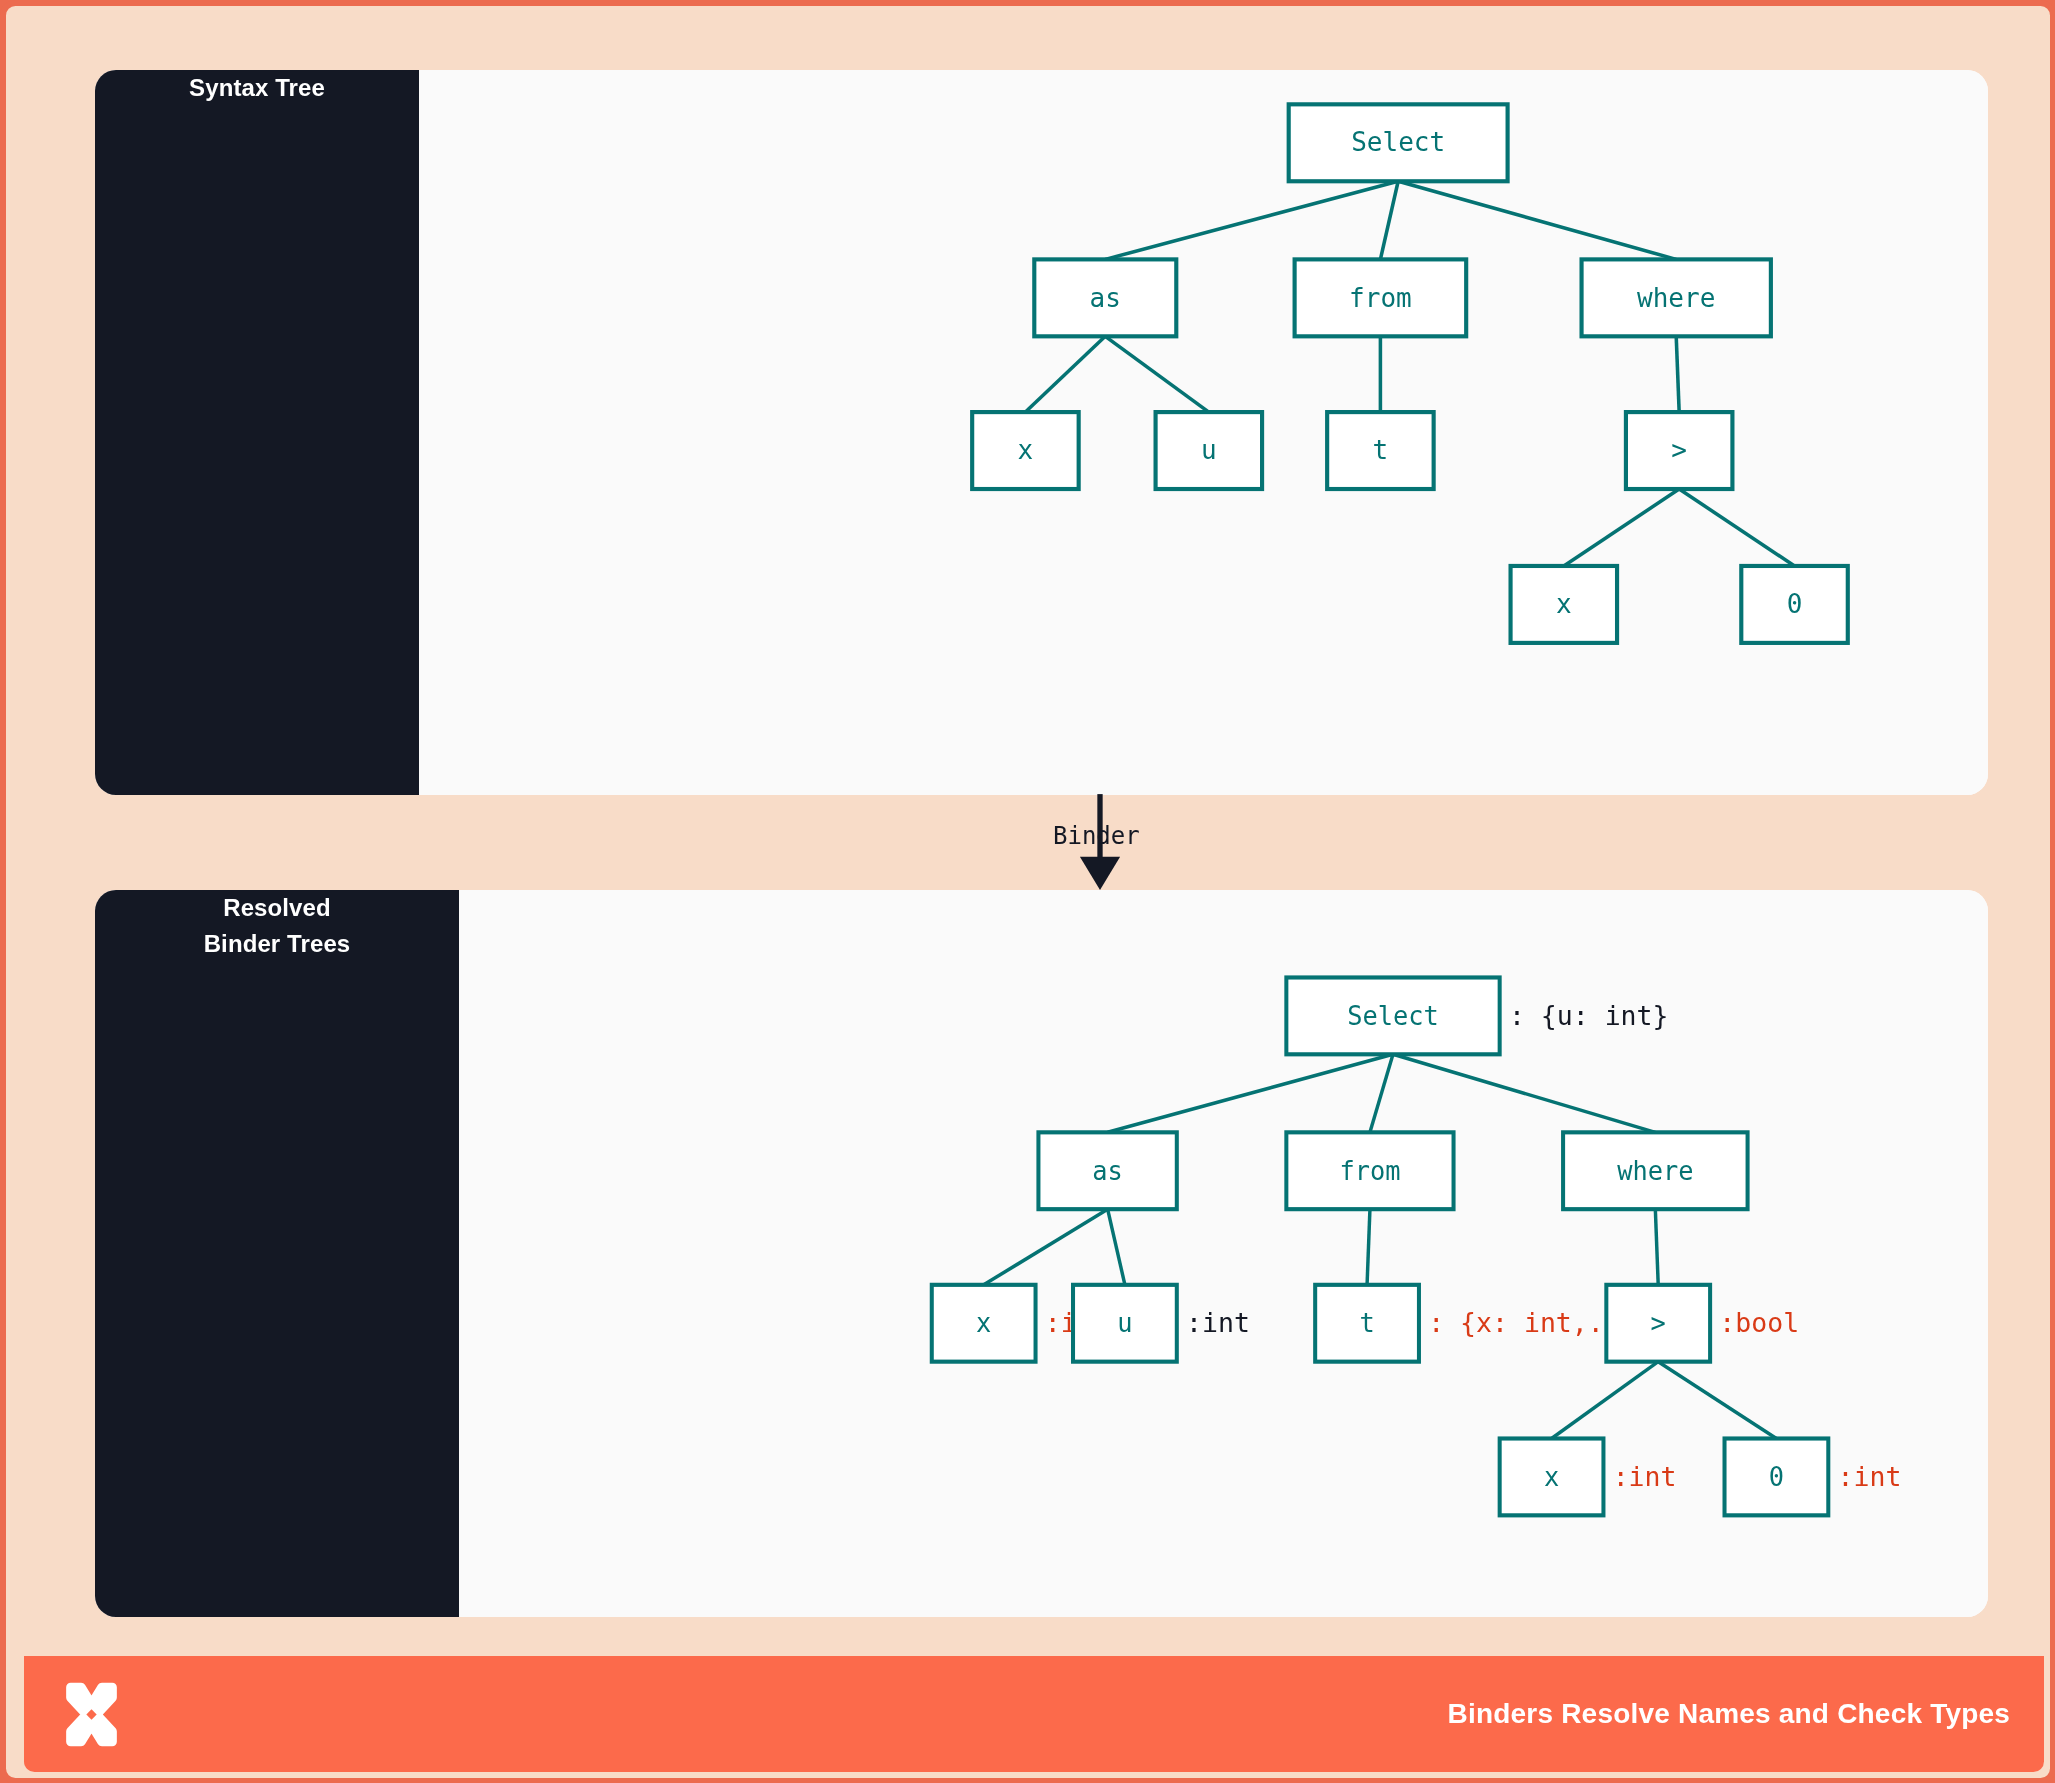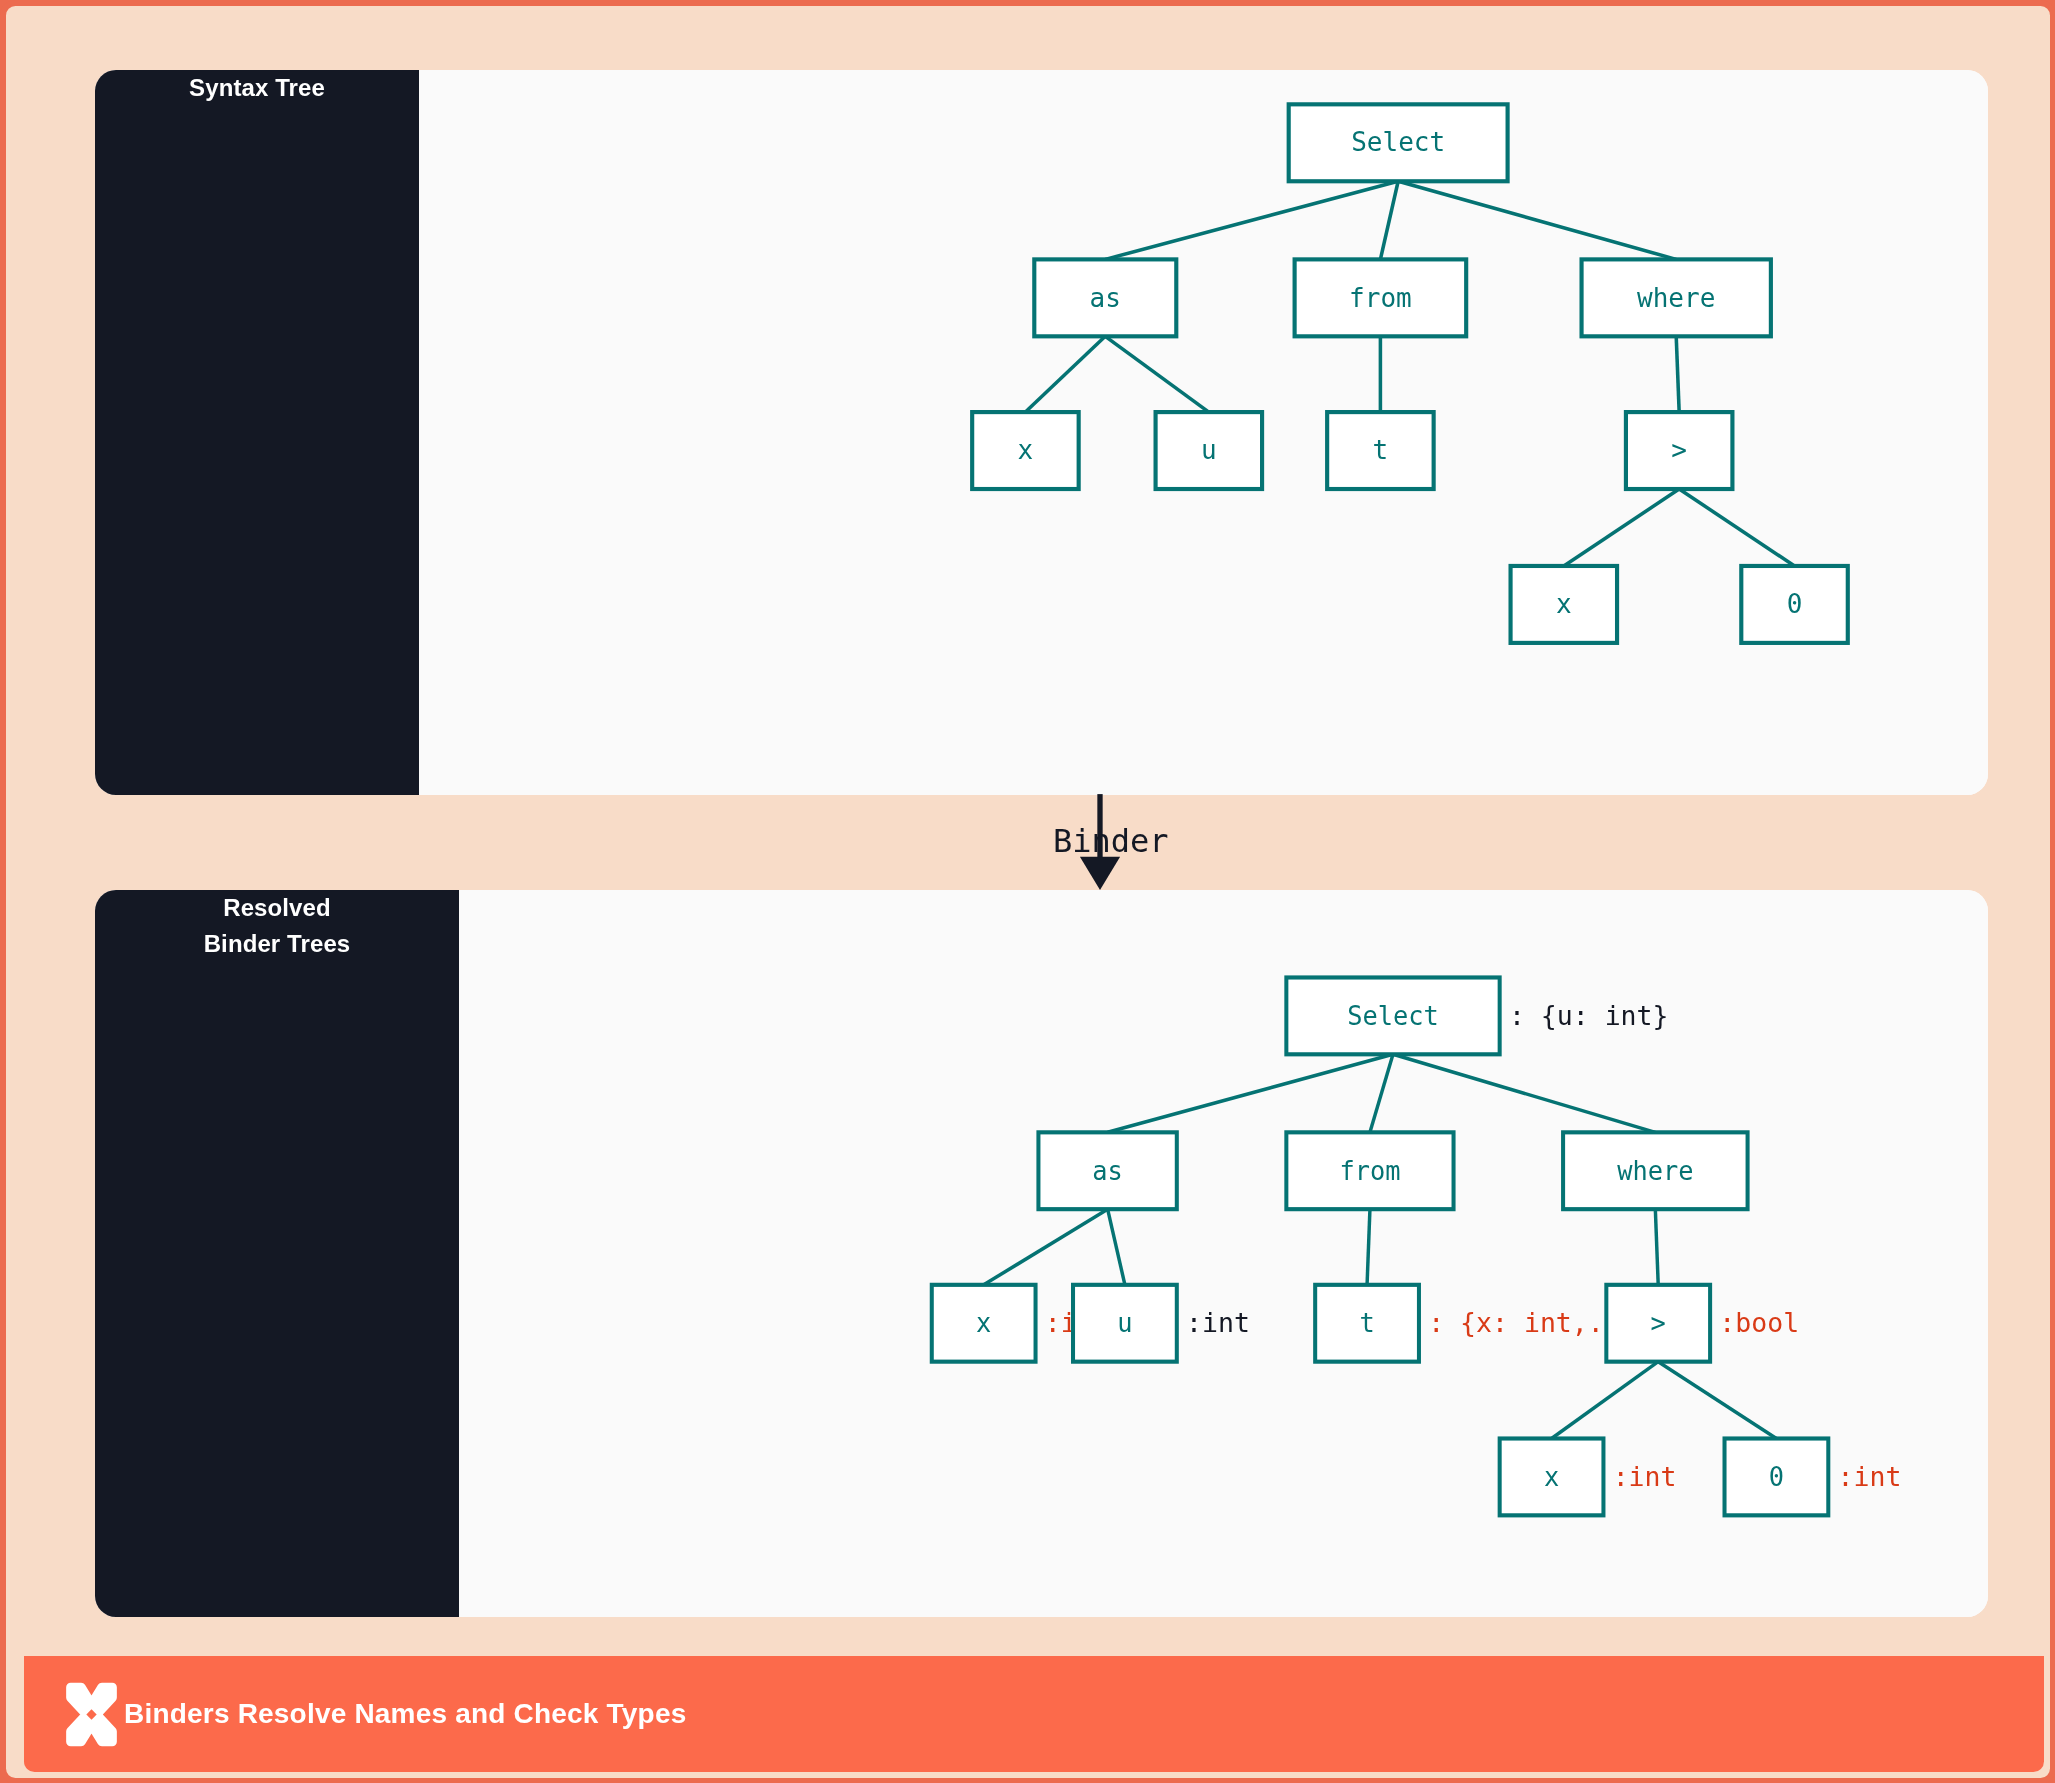--- a/index.html
+++ b/index.html
@@ -78,37 +78,37 @@
   
   #binder-zone {
     position: absolute;
     left: 887px; top: 788px;
     width: 414px; height: 96px;
   }
   #binder-label {
     position: absolute;
     left: 160px; top: 28px;
     font-family: "DejaVu Sans Mono", "Liberation Mono", monospace;
-    font-size: 32px;
+    font-size: 24px;
     color: #141824;
     white-space: nowrap;
   }
   #binder-arrow { position: absolute; left: 0; top: 0; width: 414px; height: 96px; }
 
   
   #footer {
     position: absolute;
     left: 18px; right: 6px; bottom: 6px;
     height: 116px;
     background: #FC6A4B;
     border-bottom-left-radius: 10.6px;
     border-bottom-right-radius: 10.6px;
     display: flex;
     align-items: center;
-    justify-content: flex-start;
+    justify-content: space-between;
     padding: 0 34px 0 35px;
   }
   #footer-title {
     color: #FFFFFF;
     font-size: 28px;
     font-weight: bold;
     letter-spacing: 0.2px;
   }
   #logo { width: 65px; height: 65px; flex: 0 0 auto; }
 </style>

